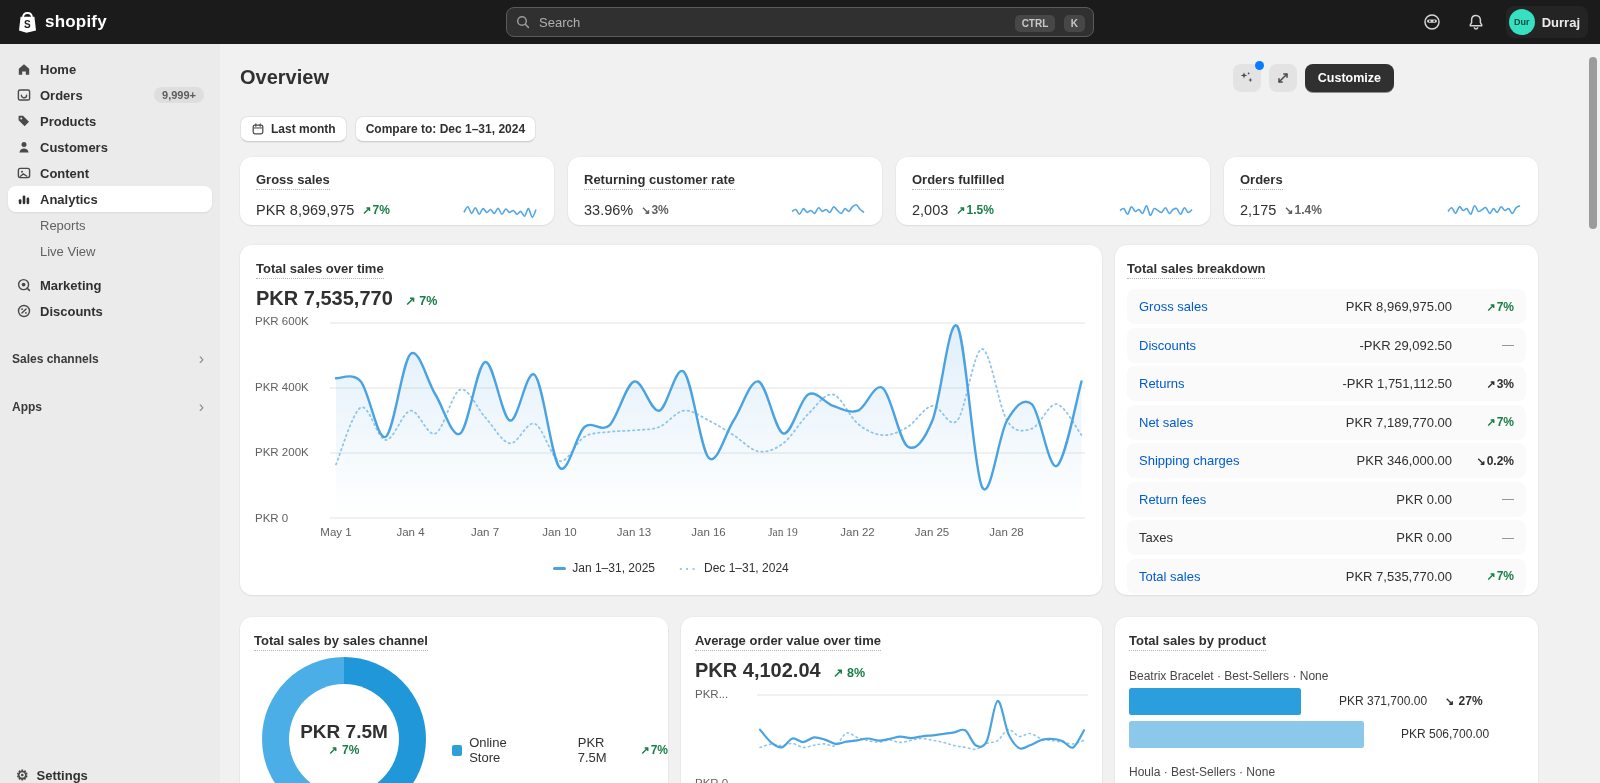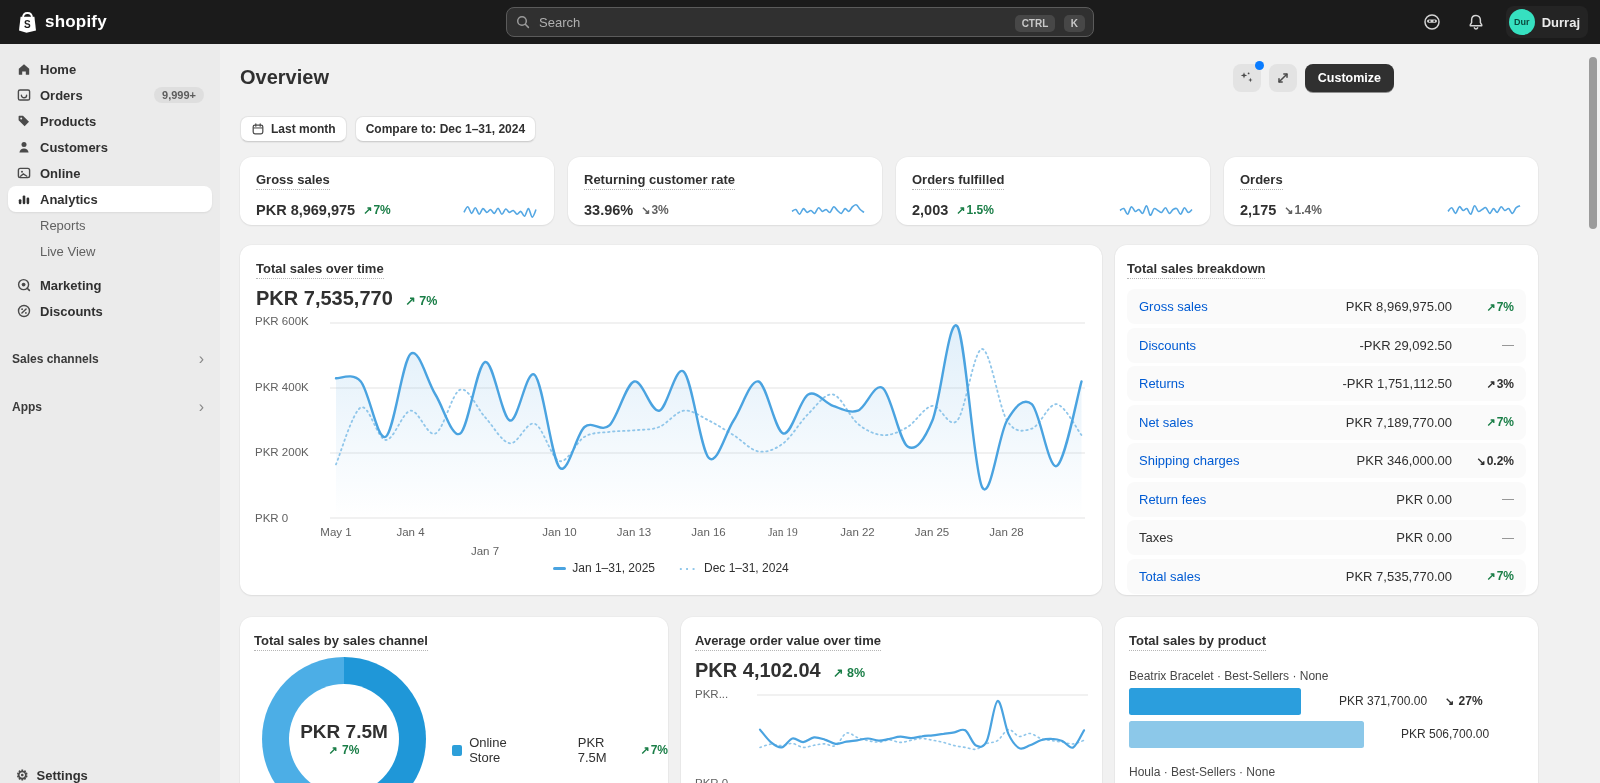--- a/index.html
+++ b/index.html
@@ -64,21 +64,21 @@
     font-size:12px; font-weight:600; color:#303030; cursor:pointer; box-shadow:0 1px 1px rgba(0,0,0,.05); }
 
   .card { position:absolute; background:#fff; border-radius:12px; box-shadow:0 1px 2px rgba(0,0,0,.07),
     0 0 0 1px rgba(0,0,0,.02); }
   .card-title { display:inline-block; font-size:13px; font-weight:bold; color:#303030;
     border-bottom:1.5px dotted #b5b5b5; padding-bottom:2px; cursor:default; }
 
   
   .metric-card { top:113px; height:68px; width:314px; padding:13px 16px 0 16px; }
   .metric-val-row { display:flex; align-items:center; margin-top:7px; }
-  .metric-value { font-size:14.5px; font-weight:bold; color:#303030; }
+  .metric-value { font-size:14.5px; font-weight:normal; color:#303030; }
   .chg { font-size:12px; font-weight:bold; margin-left:8px; }
   .chg .arr { font-size:11px; margin-right:1px; }
   .chg.pos { color:#1a7e47; }
   .chg.neu { color:#616161; }
   .chg.dark { color:#303030; }
   .chg.dash { color:#8a8a8a; font-weight:normal; }
   .spark { margin-left:auto; }
 
   
   .sales-card { top:201px; left:0; width:862px; height:350px; padding:14px 16px; }
@@ -219,21 +219,21 @@
     <span>Customers</span>
   </div>
   <div class="nav-item">
     <span class="ico">
       <svg width="16" height="16" viewBox="0 0 16 16">
           <rect x="2.4" y="3.4" width="11.2" height="9.2" rx="1.8" stroke="#4a4a4a" stroke-width="1.4" fill="none"></rect>
           <circle cx="6" cy="6.8" r="1" fill="#4a4a4a"></circle>
           <path d="m4.5 11.2 2.8-2.3 3.6 2.3" stroke="#4a4a4a" stroke-width="1.3" fill="none" stroke-linecap="round"></path>
         </svg>
     </span>
-    <span>Online</span>
+    <span>Content</span>
   </div>
   <div class="nav-item active">
     <span class="ico">
       <svg width="16" height="16" viewBox="0 0 16 16">
           <rect x="2.8" y="8.2" width="2.6" height="5" rx="1.1" fill="#303030"></rect>
           <rect x="6.7" y="4.4" width="2.6" height="8.8" rx="1.1" fill="#303030"></rect>
           <rect x="10.6" y="6.6" width="2.6" height="6.6" rx="1.1" fill="#303030"></rect>
         </svg>
     </span>
     <span>Analytics</span>
@@ -389,21 +389,21 @@
             <line x1="90" x2="845" y1="132" y2="132" stroke="#ececec" stroke-width="1.3"></line>
             <line x1="90" x2="845" y1="197" y2="197" stroke="#ececec" stroke-width="1.3"></line>
           </g>
       <path id="area" fill="url(#fadeBlue)" stroke="none" d="M96.0,57.3C100.1,57.8 112.6,50.8 120.8,60.5C129.1,70.3 137.4,120.4 145.7,115.8C154.0,111.1 162.3,39.9 170.6,32.9C178.8,25.8 187.1,60.2 195.4,73.5C203.7,86.8 212.0,117.9 220.3,112.5C228.5,107.1 236.8,43.2 245.1,41.0C253.4,38.8 261.7,97.3 270.0,99.5C278.2,101.7 286.5,46.1 294.8,54.0C303.1,61.9 311.4,138.0 319.6,146.6C327.9,155.3 336.2,113.0 344.5,106.0C352.8,99.0 361.1,112.0 369.4,104.4C377.6,96.8 385.9,62.9 394.2,60.5C402.5,58.1 410.8,91.4 419.1,89.7C427.3,88.1 435.6,42.9 443.9,50.8C452.2,58.6 460.5,128.8 468.8,136.9C477.0,145.0 485.3,112.2 493.6,99.5C501.9,86.8 510.2,58.3 518.5,60.5C526.7,62.7 535.0,110.3 543.3,112.5C551.6,114.7 559.9,78.1 568.2,73.5C576.4,68.9 584.7,82.2 593.0,84.9C601.3,87.6 609.6,92.7 617.9,89.7C626.1,86.8 634.4,61.0 642.7,67.0C651.0,73.0 659.3,120.1 667.6,125.5C675.8,130.9 684.1,119.5 692.4,99.5C700.7,79.5 709.0,-5.9 717.3,5.3C725.5,16.4 733.8,150.4 742.1,166.1C750.4,181.8 758.7,113.3 767.0,99.5C775.2,85.7 783.5,75.7 791.8,83.2C800.1,90.8 808.4,148.8 816.7,145.0C824.9,141.2 837.4,74.6 841.5,60.5L841.5,197L96.0,197Z"></path>
       <path id="line-dotted" fill="none" stroke="#90c6ea" stroke-width="1.8" stroke-dasharray="1.5 3.5" stroke-linecap="round" d="M96.0,143.4C100.1,133.9 112.6,90.6 120.8,86.5C129.1,82.4 137.4,118.5 145.7,119.0C154.0,119.5 162.3,90.8 170.6,89.7C178.8,88.7 187.1,116.0 195.4,112.5C203.7,109.0 212.0,71.3 220.3,68.6C228.5,65.9 236.8,87.3 245.1,96.2C253.4,105.2 261.7,121.2 270.0,122.3C278.2,123.3 286.5,99.8 294.8,102.8C303.1,105.7 311.4,138.0 319.6,140.1C327.9,142.3 336.2,120.6 344.5,115.8C352.8,110.9 361.1,112.0 369.4,110.9C377.6,109.8 385.9,110.1 394.2,109.3C402.5,108.4 410.8,109.3 419.1,106.0C427.3,102.8 435.6,90.8 443.9,89.7C452.2,88.7 460.5,95.4 468.8,99.5C477.0,103.6 485.3,109.0 493.6,114.1C501.9,119.3 510.2,129.0 518.5,130.4C526.7,131.7 535.0,128.5 543.3,122.3C551.6,116.0 559.9,101.1 568.2,93.0C576.4,84.9 584.7,71.9 593.0,73.5C601.3,75.1 609.6,96.0 617.9,102.8C626.1,109.5 634.4,113.6 642.7,114.1C651.0,114.7 659.3,110.9 667.6,106.0C675.8,101.1 684.1,86.0 692.4,84.9C700.7,83.8 709.0,109.0 717.3,99.5C725.5,90.0 733.8,28.0 742.1,28.0C750.4,28.0 758.7,86.2 767.0,99.5C775.2,112.8 783.5,110.3 791.8,107.6C800.1,104.9 808.4,82.2 816.7,83.2C824.9,84.3 837.4,109.0 841.5,114.1"></path>
       <path id="line-solid" fill="none" stroke="#4aa3e0" stroke-width="2.4" stroke-linecap="round" d="M96.0,57.3C100.1,57.8 112.6,50.8 120.8,60.5C129.1,70.3 137.4,120.4 145.7,115.8C154.0,111.1 162.3,39.9 170.6,32.9C178.8,25.8 187.1,60.2 195.4,73.5C203.7,86.8 212.0,117.9 220.3,112.5C228.5,107.1 236.8,43.2 245.1,41.0C253.4,38.8 261.7,97.3 270.0,99.5C278.2,101.7 286.5,46.1 294.8,54.0C303.1,61.9 311.4,138.0 319.6,146.6C327.9,155.3 336.2,113.0 344.5,106.0C352.8,99.0 361.1,112.0 369.4,104.4C377.6,96.8 385.9,62.9 394.2,60.5C402.5,58.1 410.8,91.4 419.1,89.7C427.3,88.1 435.6,42.9 443.9,50.8C452.2,58.6 460.5,128.8 468.8,136.9C477.0,145.0 485.3,112.2 493.6,99.5C501.9,86.8 510.2,58.3 518.5,60.5C526.7,62.7 535.0,110.3 543.3,112.5C551.6,114.7 559.9,78.1 568.2,73.5C576.4,68.9 584.7,82.2 593.0,84.9C601.3,87.6 609.6,92.7 617.9,89.7C626.1,86.8 634.4,61.0 642.7,67.0C651.0,73.0 659.3,120.1 667.6,125.5C675.8,130.9 684.1,119.5 692.4,99.5C700.7,79.5 709.0,-5.9 717.3,5.3C725.5,16.4 733.8,150.4 742.1,166.1C750.4,181.8 758.7,113.3 767.0,99.5C775.2,85.7 783.5,75.7 791.8,83.2C800.1,90.8 808.4,148.8 816.7,145.0C824.9,141.2 837.4,74.6 841.5,60.5"></path>
     </svg>
     <div id="xticks">
           <span class="xtick" style="left: 72px;">May 1</span>
           <span class="xtick" style="left: 146.5px;">Jan 4</span>
-          <span class="xtick" style="left: 221px; margin-top: 19px;">Jan 7</span>
+          <span class="xtick" style="left: 221px;">Jan 7</span>
           <span class="xtick" style="left: 295.5px;">Jan 10</span>
           <span class="xtick" style="left: 370px;">Jan 13</span>
           <span class="xtick" style="left: 444.5px;">Jan 16</span>
           <span class="xtick" style="left: 519px; font-family: Liberation Serif, serif;">Jan 19</span>
           <span class="xtick" style="left: 593.5px;">Jan 22</span>
           <span class="xtick" style="left: 668px;">Jan 25</span>
           <span class="xtick" style="left: 742.5px;">Jan 28</span>
         </div>
     <div class="legend">
       <span class="leg-item">

